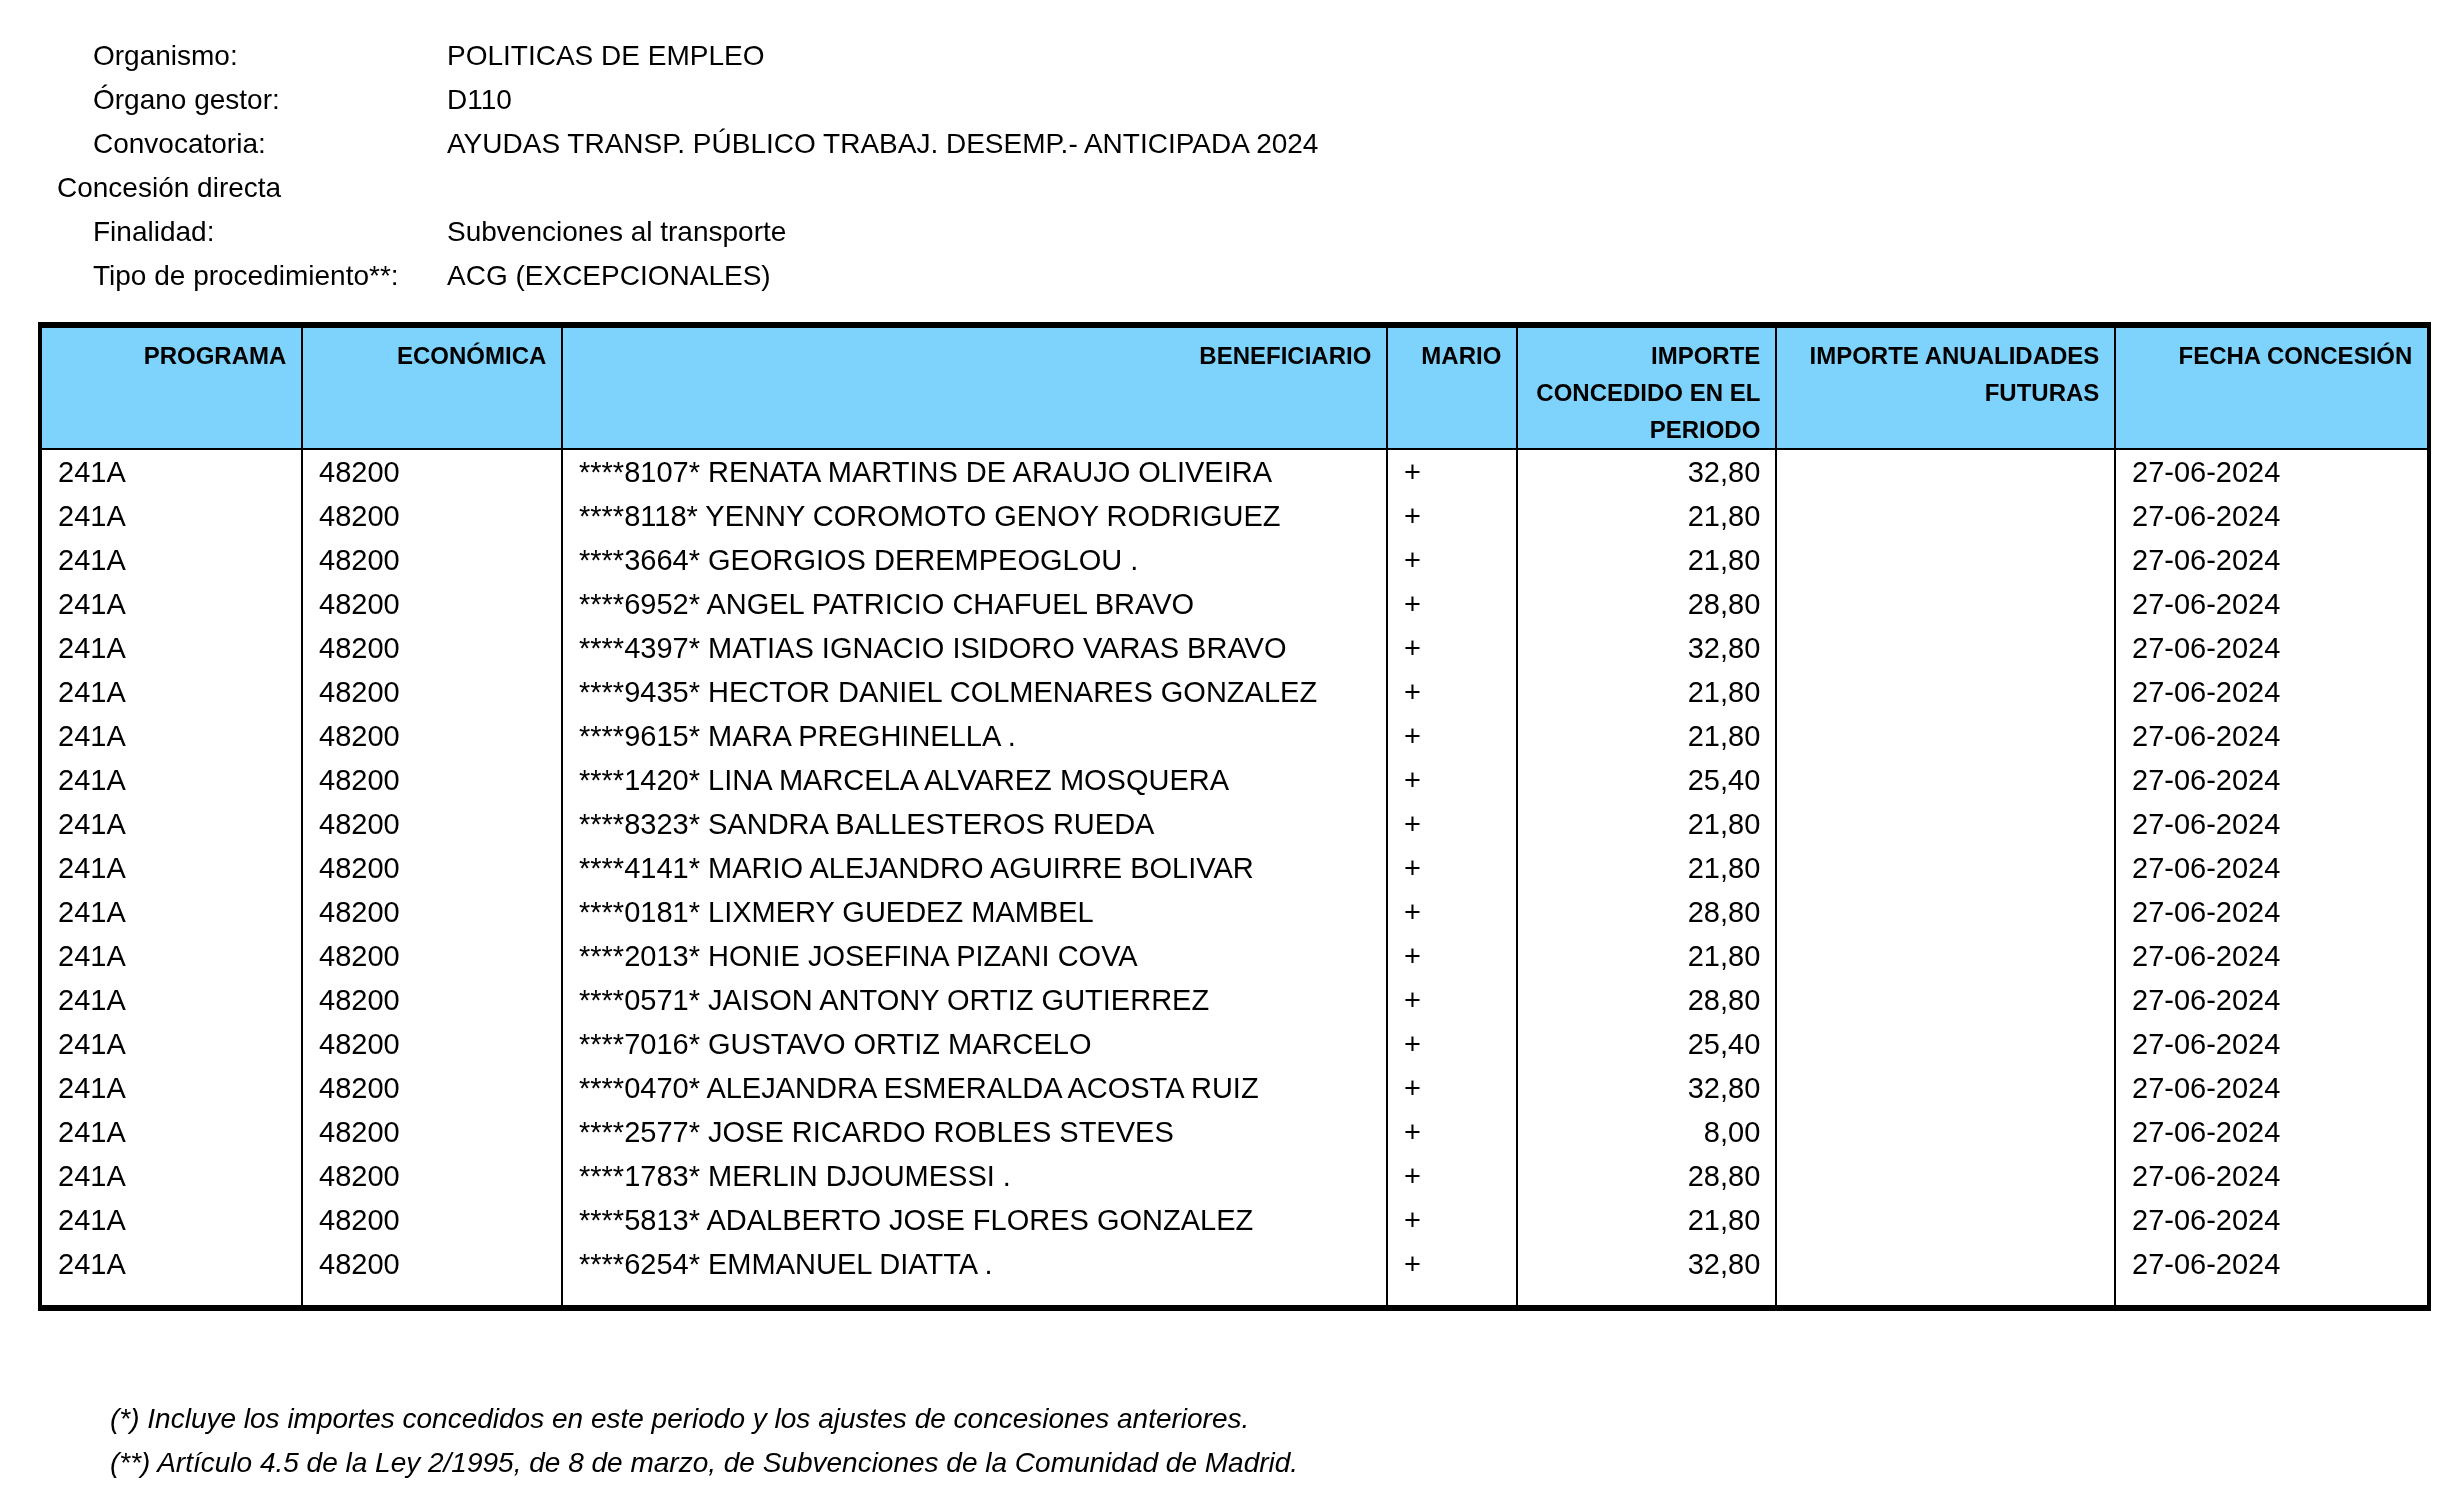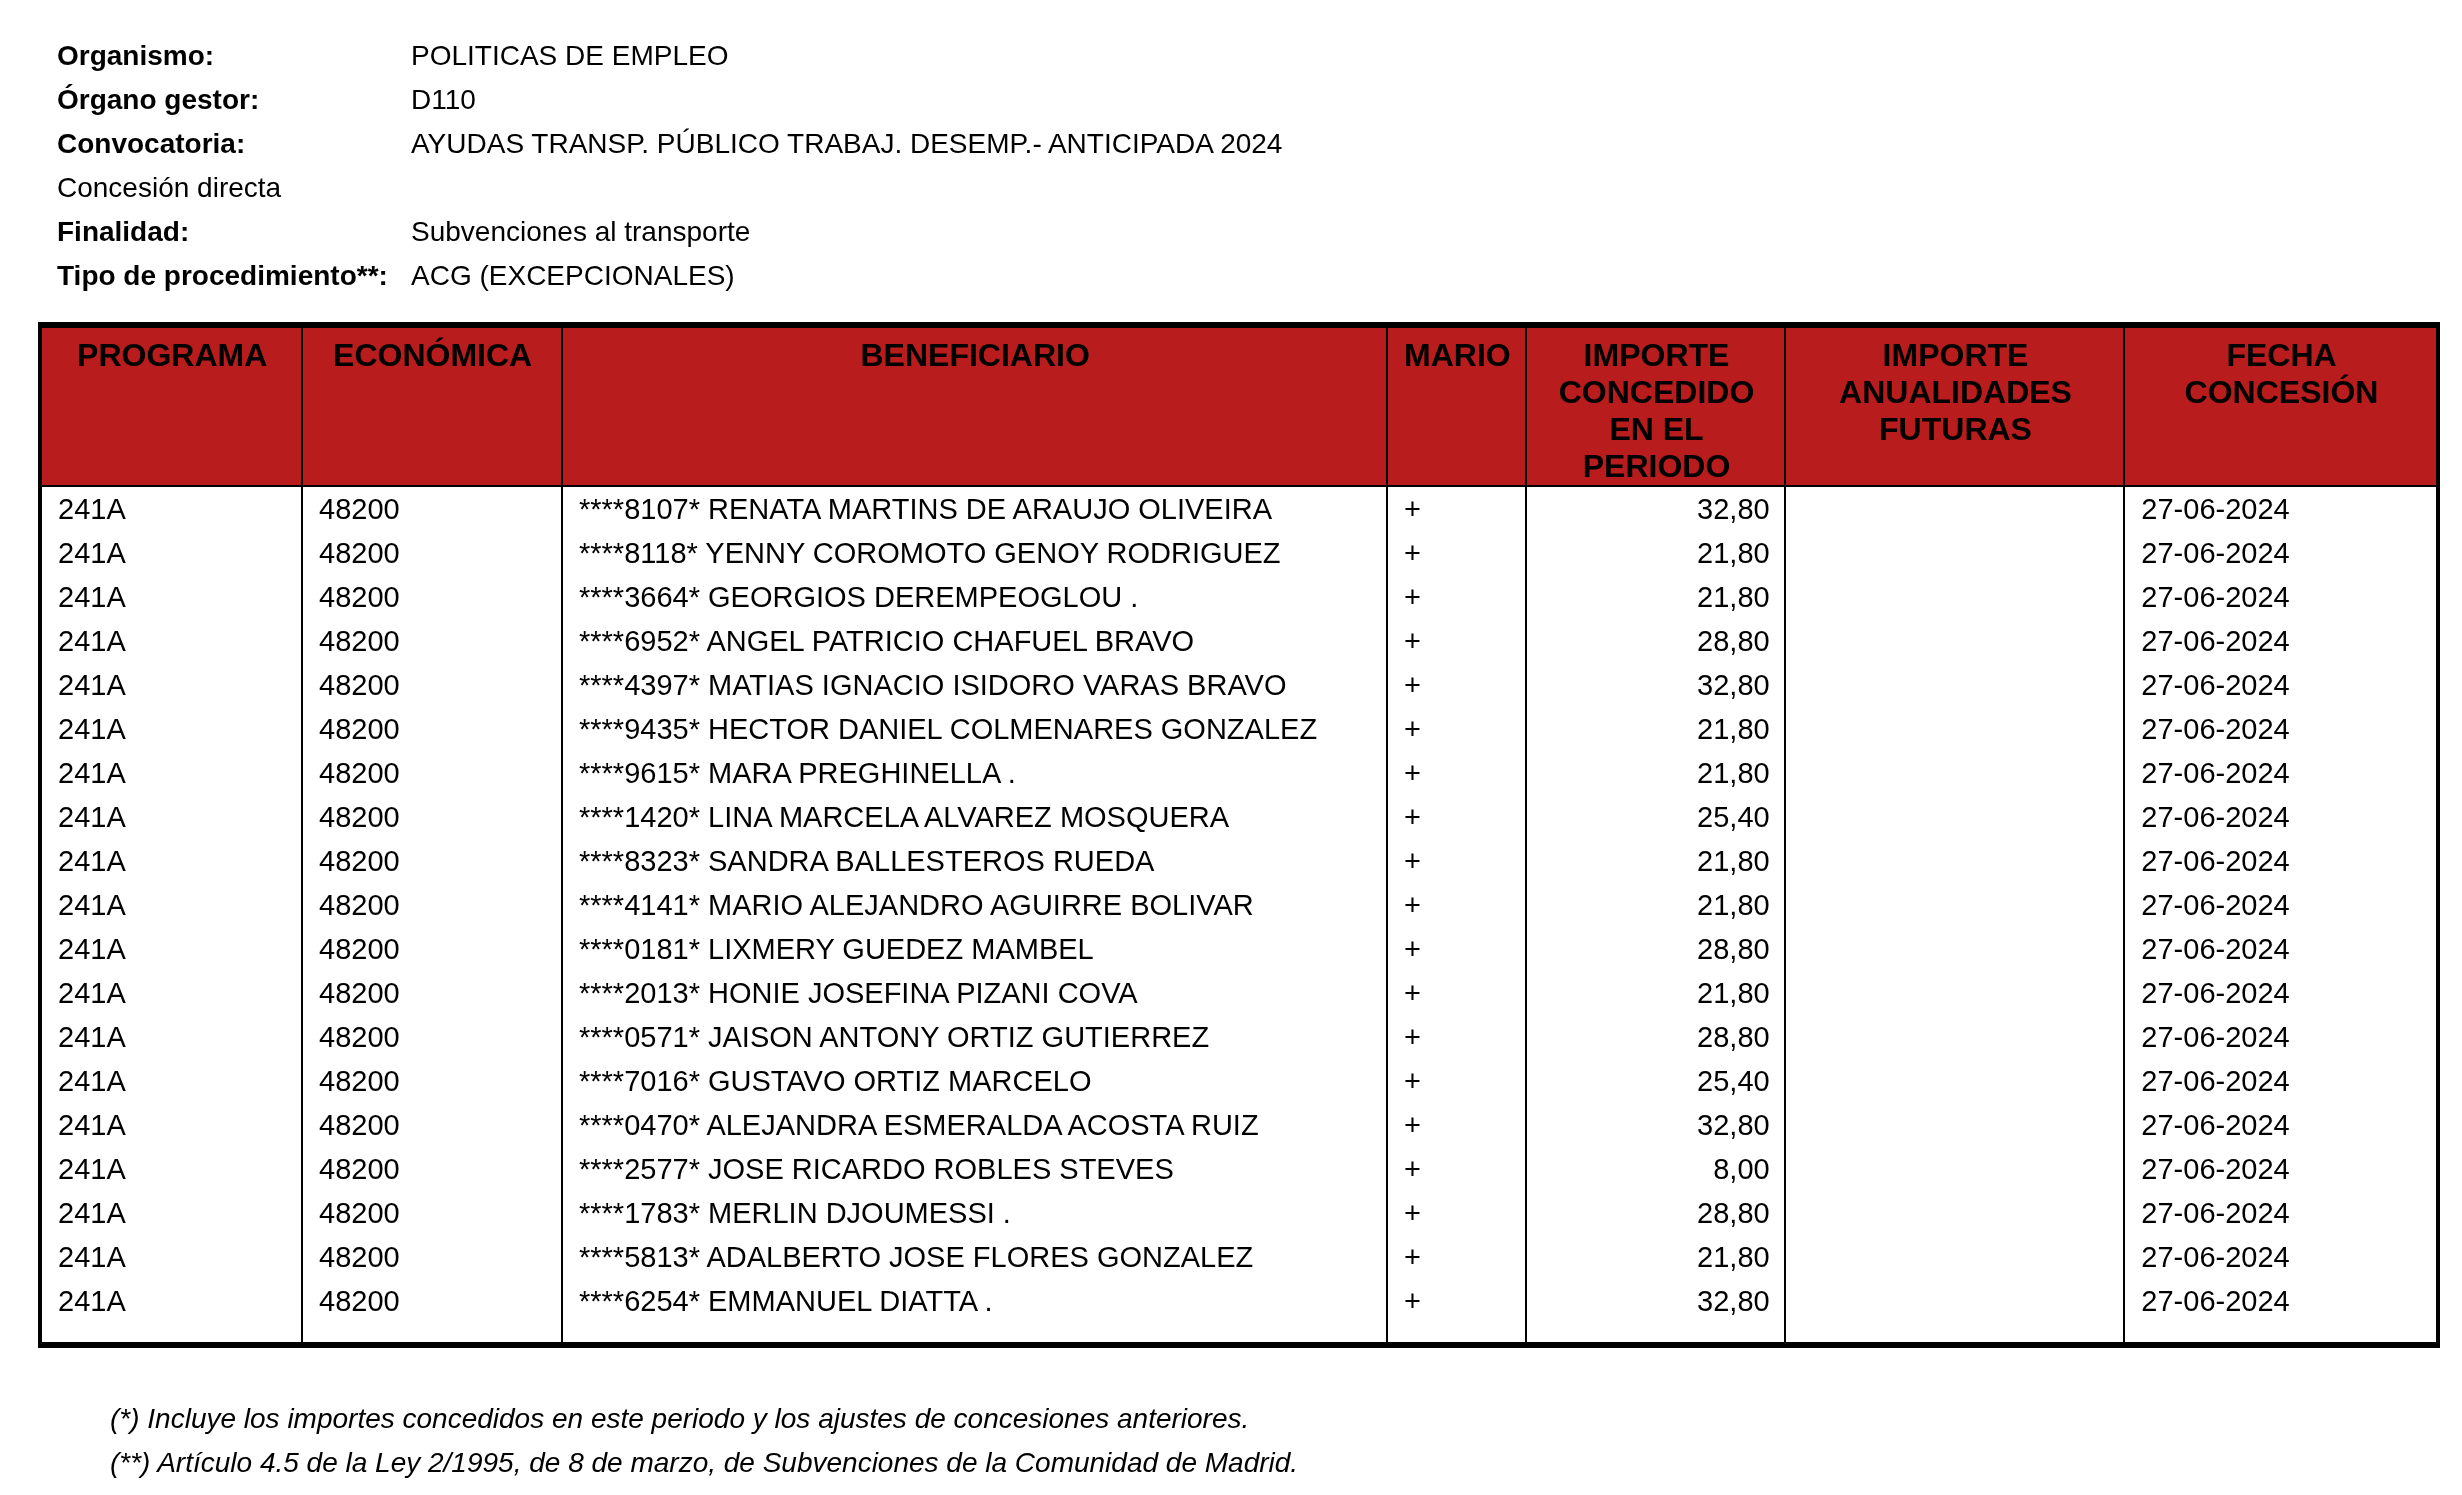--- a/index.html
+++ b/index.html
@@ -26,23 +26,24 @@
     top: 34px;
   }
   .meta-row {
     display: flex;
     height: 44px;
     line-height: 44px;
     font-size: 28px;
   }
   .meta-label {
     width: 354px;
-    font-weight: bold;
+    font-weight: normal;
     flex: 0 0 354px;
     white-space: nowrap;
+    margin-left: 36px;
   }
   .meta-value {
     white-space: nowrap;
   }
 
   
   #grant-table {
     position: absolute;
     left: 38px;
     top: 322px;
@@ -52,28 +53,28 @@
     border-top-width: 6.6px;
     border-bottom-width: 6.6px;
   }
   #grant-table th, #grant-table td {
     border-left: 2.9px solid #000;
     border-right: 2.9px solid #000;
     overflow: hidden;
     vertical-align: top;
   }
   #grant-table th {
-    background: #b91c1c;
+    background: #7dd3fc;
     border-bottom: 2.9px solid #000;
     height: 103px;
     padding: 8.8px 14.7px 0 16px;
-    font-size: 32px;
+    font-size: 24px;
     font-weight: bold;
     line-height: 37px;
-    text-align: center;
+    text-align: right;
     vertical-align: top;
   }
   #grant-table td {
     height: 44px;
     line-height: 44px;
     padding: 0 14.7px 0 16px;
     font-size: 29px;
     font-weight: normal;
     white-space: nowrap;
   }

